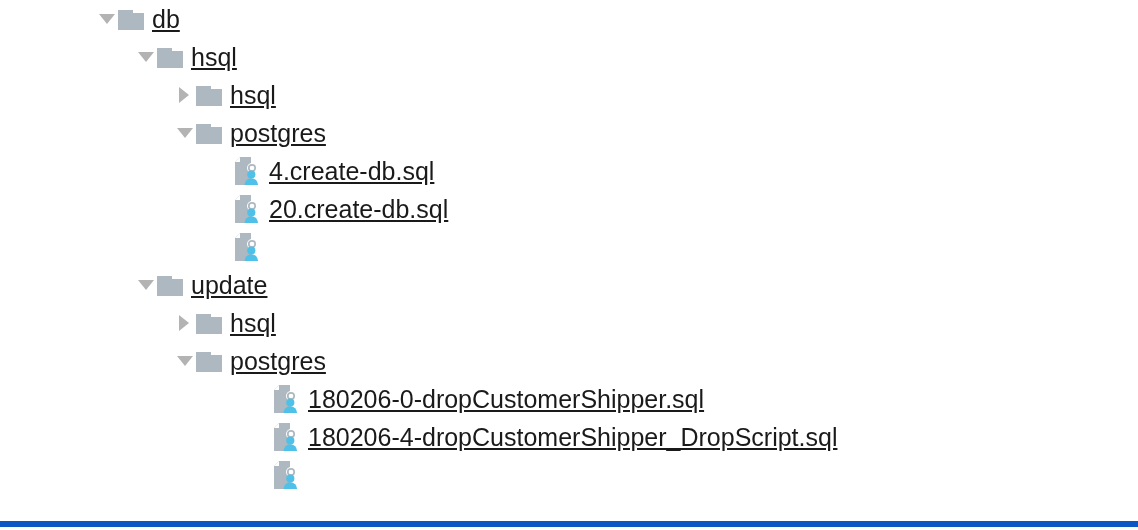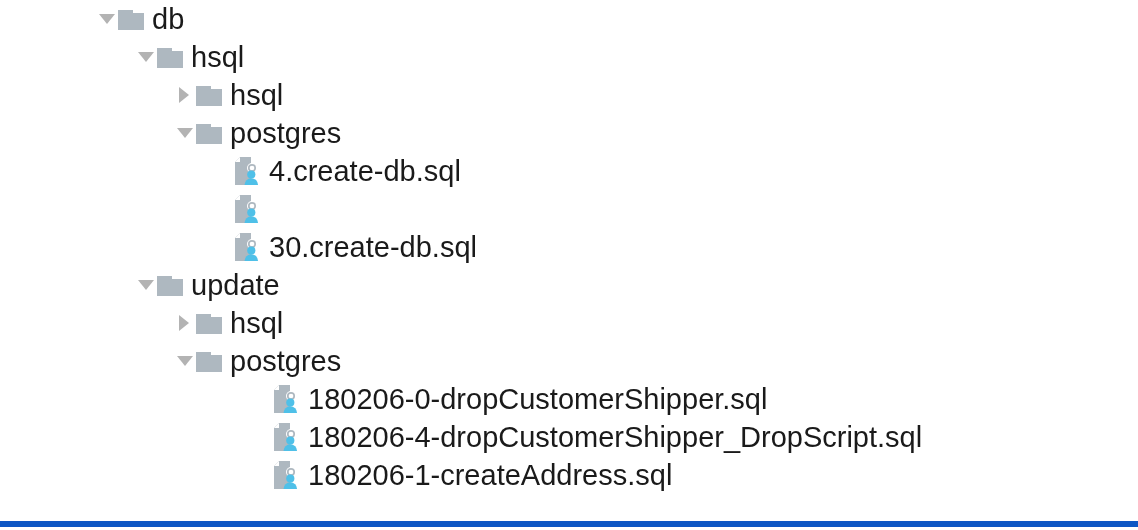--- a/index.html
+++ b/index.html
@@ -75,24 +75,25 @@
   .file-icon {
     width: 26px;
     height: 28px;
     flex: 0 0 26px;
     position: relative;
     margin-right: 8px;
   }
   .file-icon svg { display: block; }
 
   .label {
-    font-size: 29px;
+    font-size: 25px;
     line-height: 28px;
     color: #1a1a1a;
     letter-spacing: 0px;
+    text-decoration: underline;
   }
 
   
   .indent { flex: 0 0 auto; height: 1px; }
 
   
   #bottom-bar {
     position: absolute;
     left: 0;
     bottom: 3px;
@@ -166,35 +167,35 @@
       <div class="file-icon">
 <svg width="26" height="28" viewBox="0 0 26 28" xmlns="http://www.w3.org/2000/svg">
   <path d="M5 0 h11 v28 h-16 v-23 z" fill="#aeb8c0"></path>
   <path d="M5 0 v5 h-5 z" fill="#ffffff"></path>
   <circle cx="17" cy="11" r="5" fill="#ffffff"></circle>
   <circle cx="17" cy="11" r="3.2" fill="none" stroke="#aeb8c0" stroke-width="1.7"></circle>
   <path d="M9.5 28 a6.8 6.8 0 0 1 13.6 0 z" fill="#4fc0e8"></path>
   <circle cx="16.3" cy="17.6" r="4.1" fill="#4fc0e8"></circle>
 </svg>
       </div>
+      <span class="label">20.create-db.sql</span>
     </div>
     <div class="row">
       <div class="indent" style="width: 213px;"></div>
       <div class="twisty none"></div>
       <div class="file-icon">
 <svg width="26" height="28" viewBox="0 0 26 28" xmlns="http://www.w3.org/2000/svg">
   <path d="M5 0 h11 v28 h-16 v-23 z" fill="#aeb8c0"></path>
   <path d="M5 0 v5 h-5 z" fill="#ffffff"></path>
   <circle cx="17" cy="11" r="5" fill="#ffffff"></circle>
   <circle cx="17" cy="11" r="3.2" fill="none" stroke="#aeb8c0" stroke-width="1.7"></circle>
   <path d="M9.5 28 a6.8 6.8 0 0 1 13.6 0 z" fill="#4fc0e8"></path>
   <circle cx="16.3" cy="17.6" r="4.1" fill="#4fc0e8"></circle>
 </svg>
       </div>
-      <span class="label">30.create-db.sql</span>
     </div>
     <div class="row">
       <div class="indent" style="width: 135px;"></div>
       <div class="twisty open"></div>
       <div class="folder-icon">
 <svg width="26" height="22" viewBox="0 0 26 22" xmlns="http://www.w3.org/2000/svg">
   <path d="M0 2 h15 v3 h11 v17 h-26 z" fill="#aeb8c0"></path>
 </svg>
       </div>
       <span class="label">update</span>
@@ -255,16 +256,15 @@
       <div class="file-icon">
 <svg width="26" height="28" viewBox="0 0 26 28" xmlns="http://www.w3.org/2000/svg">
   <path d="M5 0 h11 v28 h-16 v-23 z" fill="#aeb8c0"></path>
   <path d="M5 0 v5 h-5 z" fill="#ffffff"></path>
   <circle cx="17" cy="11" r="5" fill="#ffffff"></circle>
   <circle cx="17" cy="11" r="3.2" fill="none" stroke="#aeb8c0" stroke-width="1.7"></circle>
   <path d="M9.5 28 a6.8 6.8 0 0 1 13.6 0 z" fill="#4fc0e8"></path>
   <circle cx="16.3" cy="17.6" r="4.1" fill="#4fc0e8"></circle>
 </svg>
       </div>
-      <span class="label">180206-1-createAddress.sql</span>
     </div>
   </div>
 <div id="bottom-bar"></div>
 
 </body></html>

